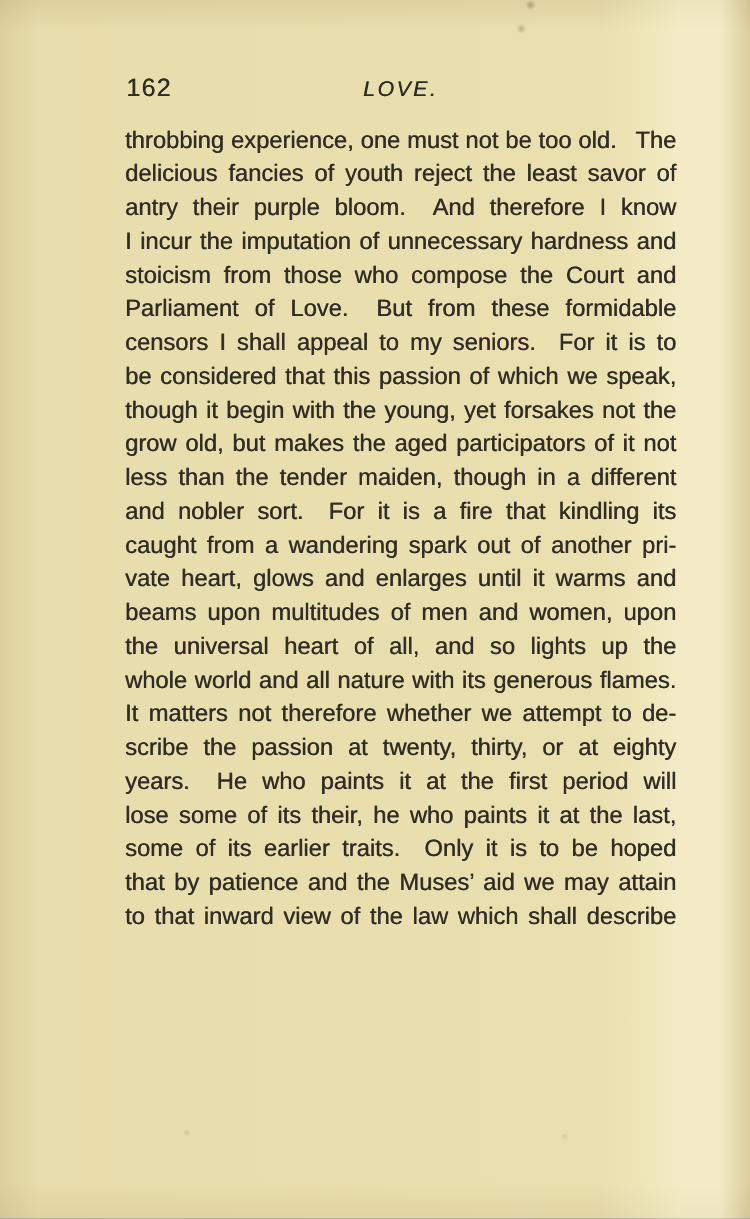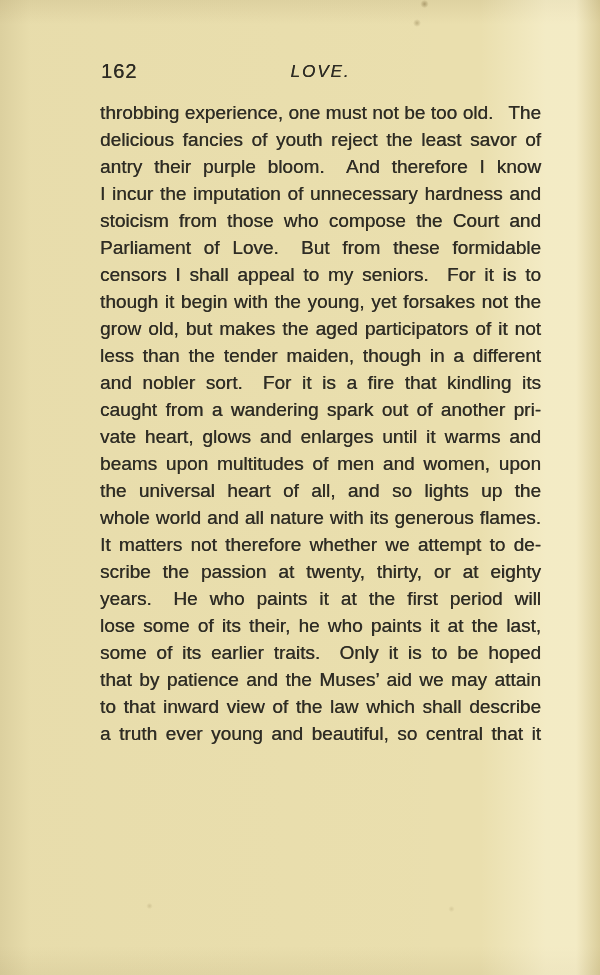--- a/index.html
+++ b/index.html
@@ -97,37 +97,37 @@
   </div>
 
   <div class="body-text">
       <div class="line">throbbing experience, one must not be too old.  The</div>
       <div class="line">delicious fancies of youth reject the least savor of</div>
       <div class="line">antry their purple bloom.  And therefore I know</div>
       <div class="line">I incur the imputation of unnecessary hardness and</div>
       <div class="line">stoicism from those who compose the Court and</div>
       <div class="line">Parliament of Love.  But from these formidable</div>
       <div class="line">censors I shall appeal to my seniors.  For it is to</div>
+      <div class="line">be considered that this passion of which we speak,</div>
       <div class="line">though it begin with the young, yet forsakes not the</div>
       <div class="line">grow old, but makes the aged participators of it not</div>
       <div class="line">less than the tender maiden, though in a different</div>
       <div class="line">and nobler sort.  For it is a fire that kindling its</div>
       <div class="line">caught from a wandering spark out of another pri-</div>
       <div class="line">vate heart, glows and enlarges until it warms and</div>
       <div class="line">beams upon multitudes of men and women, upon</div>
       <div class="line">the universal heart of all, and so lights up the</div>
       <div class="line">whole world and all nature with its generous flames.</div>
       <div class="line">It matters not therefore whether we attempt to de-</div>
       <div class="line">scribe the passion at twenty, thirty, or at eighty</div>
       <div class="line">years.  He who paints it at the first period will</div>
       <div class="line">lose some of its their, he who paints it at the last,</div>
       <div class="line">some of its earlier traits.  Only it is to be hoped</div>
       <div class="line">that by patience and the Muses’ aid we may attain</div>
       <div class="line">to that inward view of the law which shall describe</div>
-      <div class="line">a truth ever young and beautiful, so central that it</div>
     </div>
 
   <div class="speck speck-1"></div>
   <div class="speck speck-2"></div>
   <div class="speck speck-3"></div>
   <div class="speck speck-4"></div>
 
 </div>
 
 </body></html>

